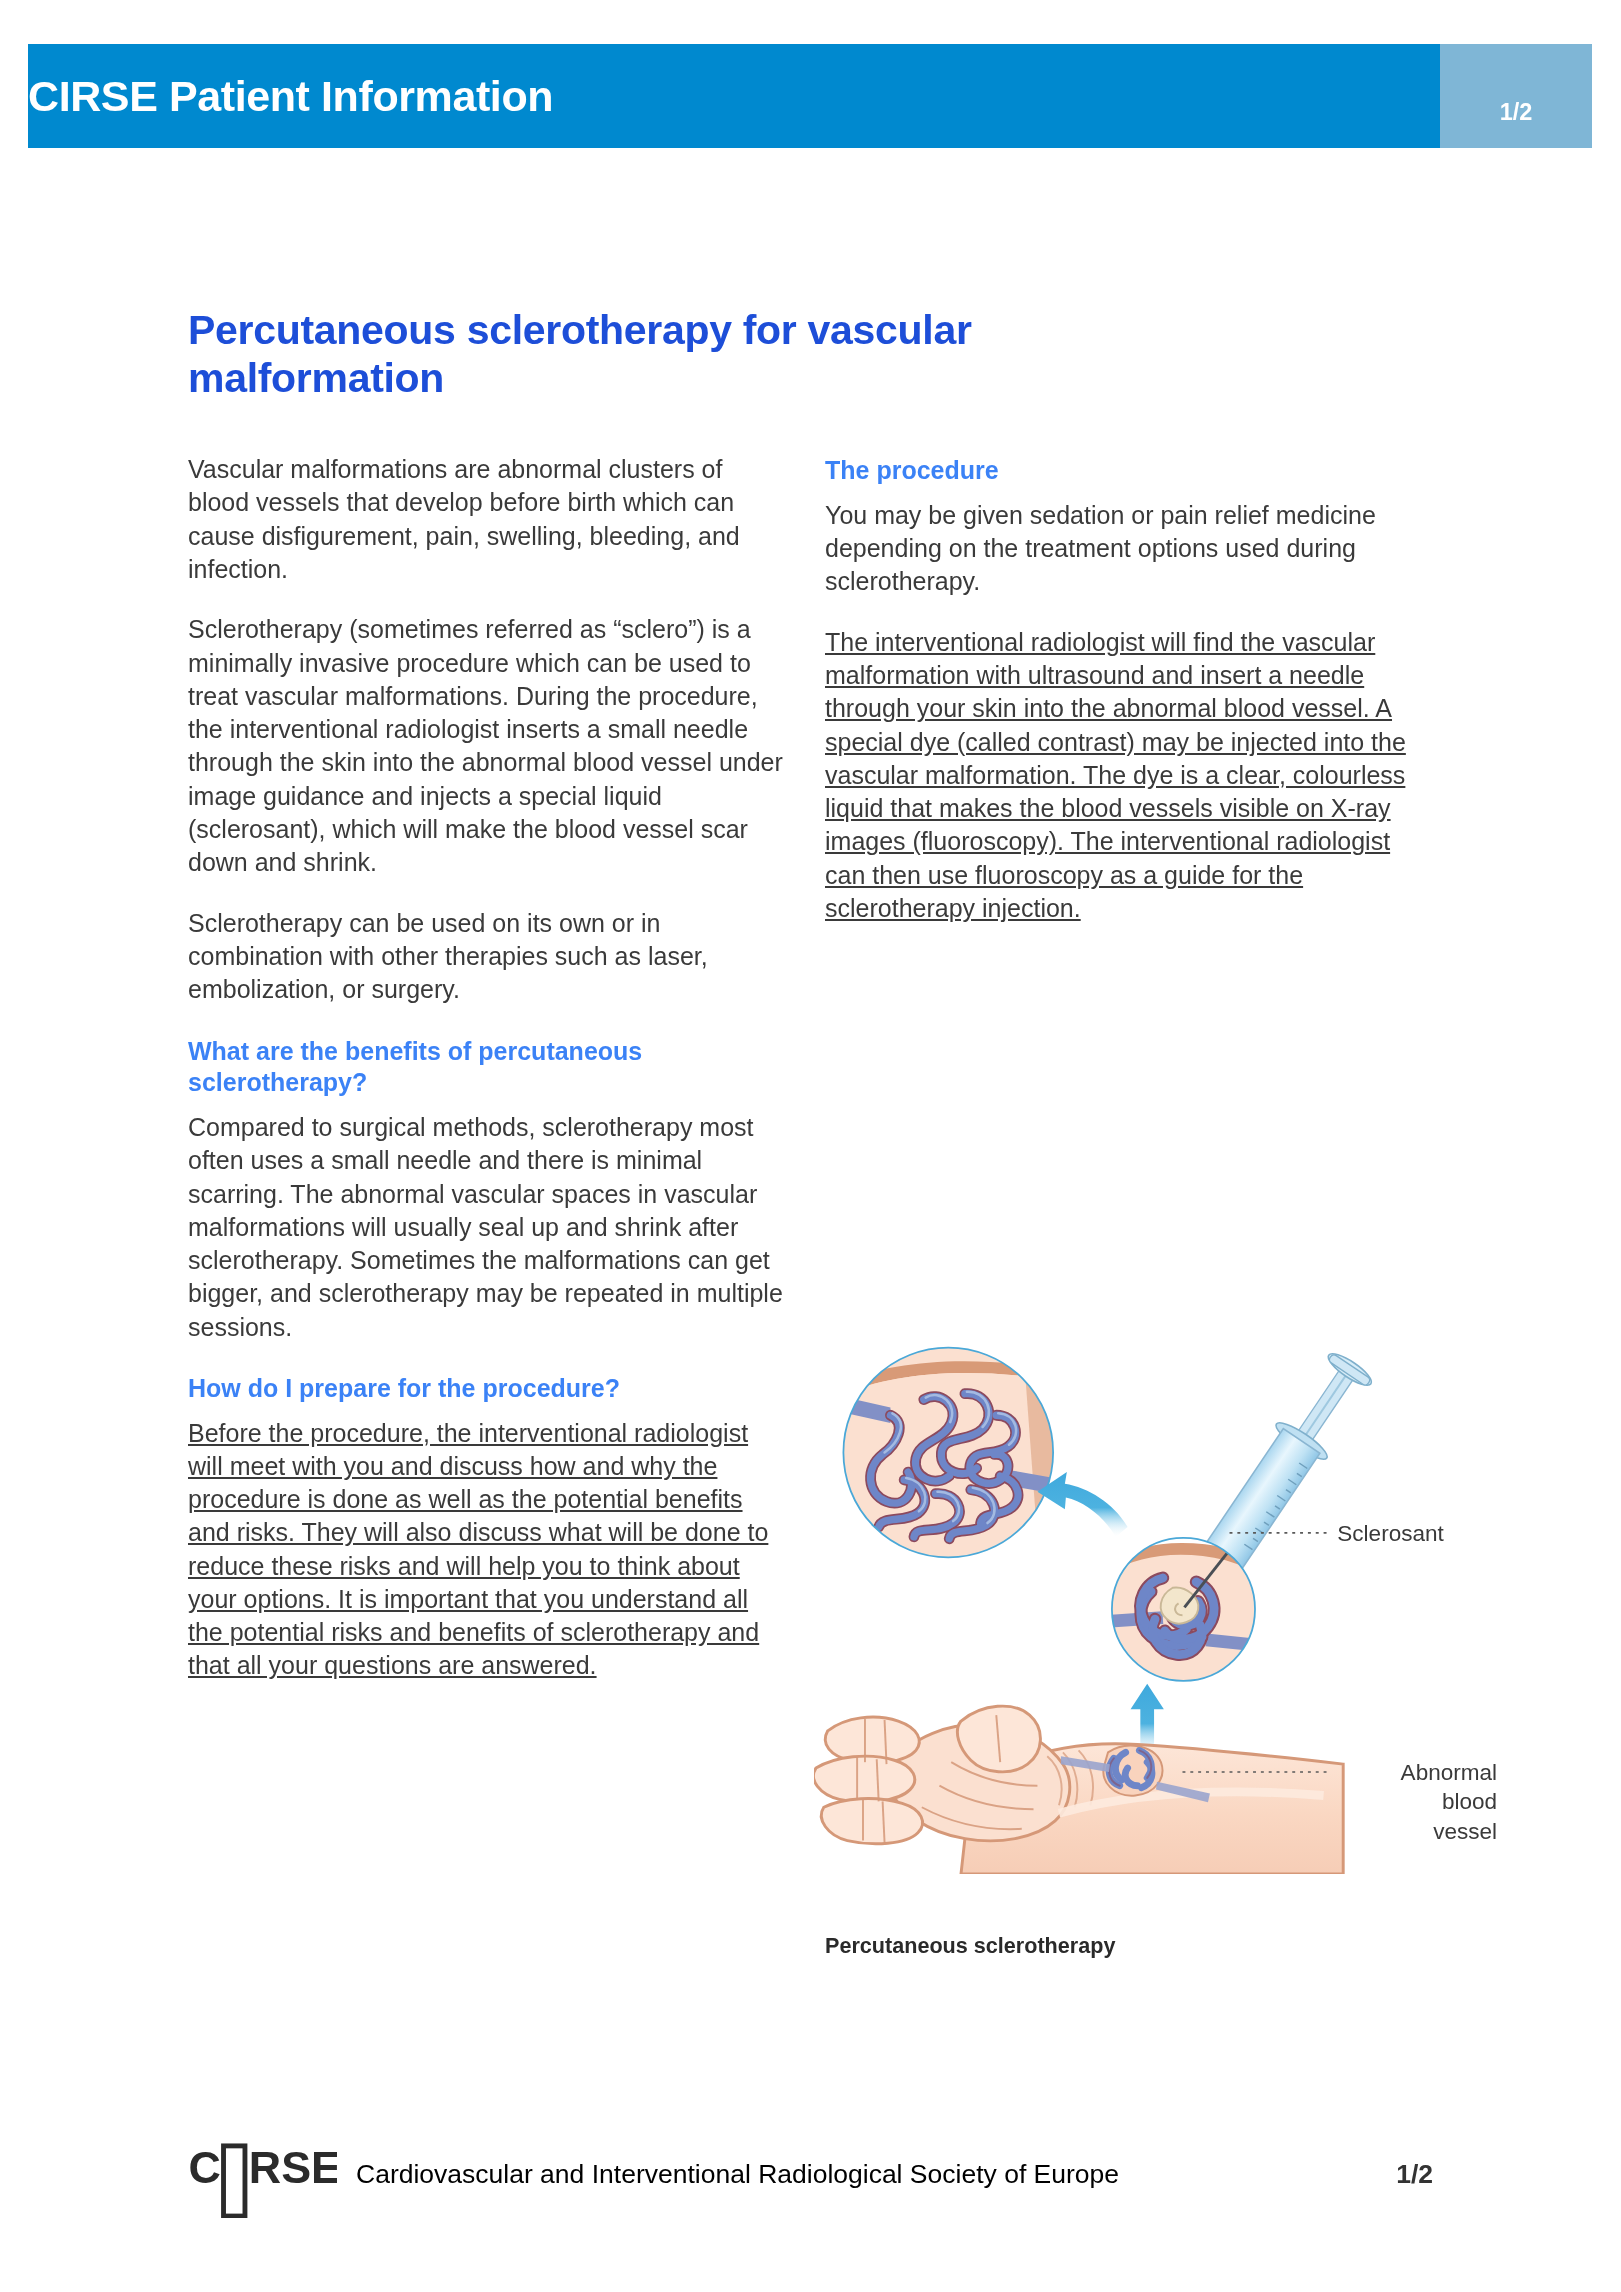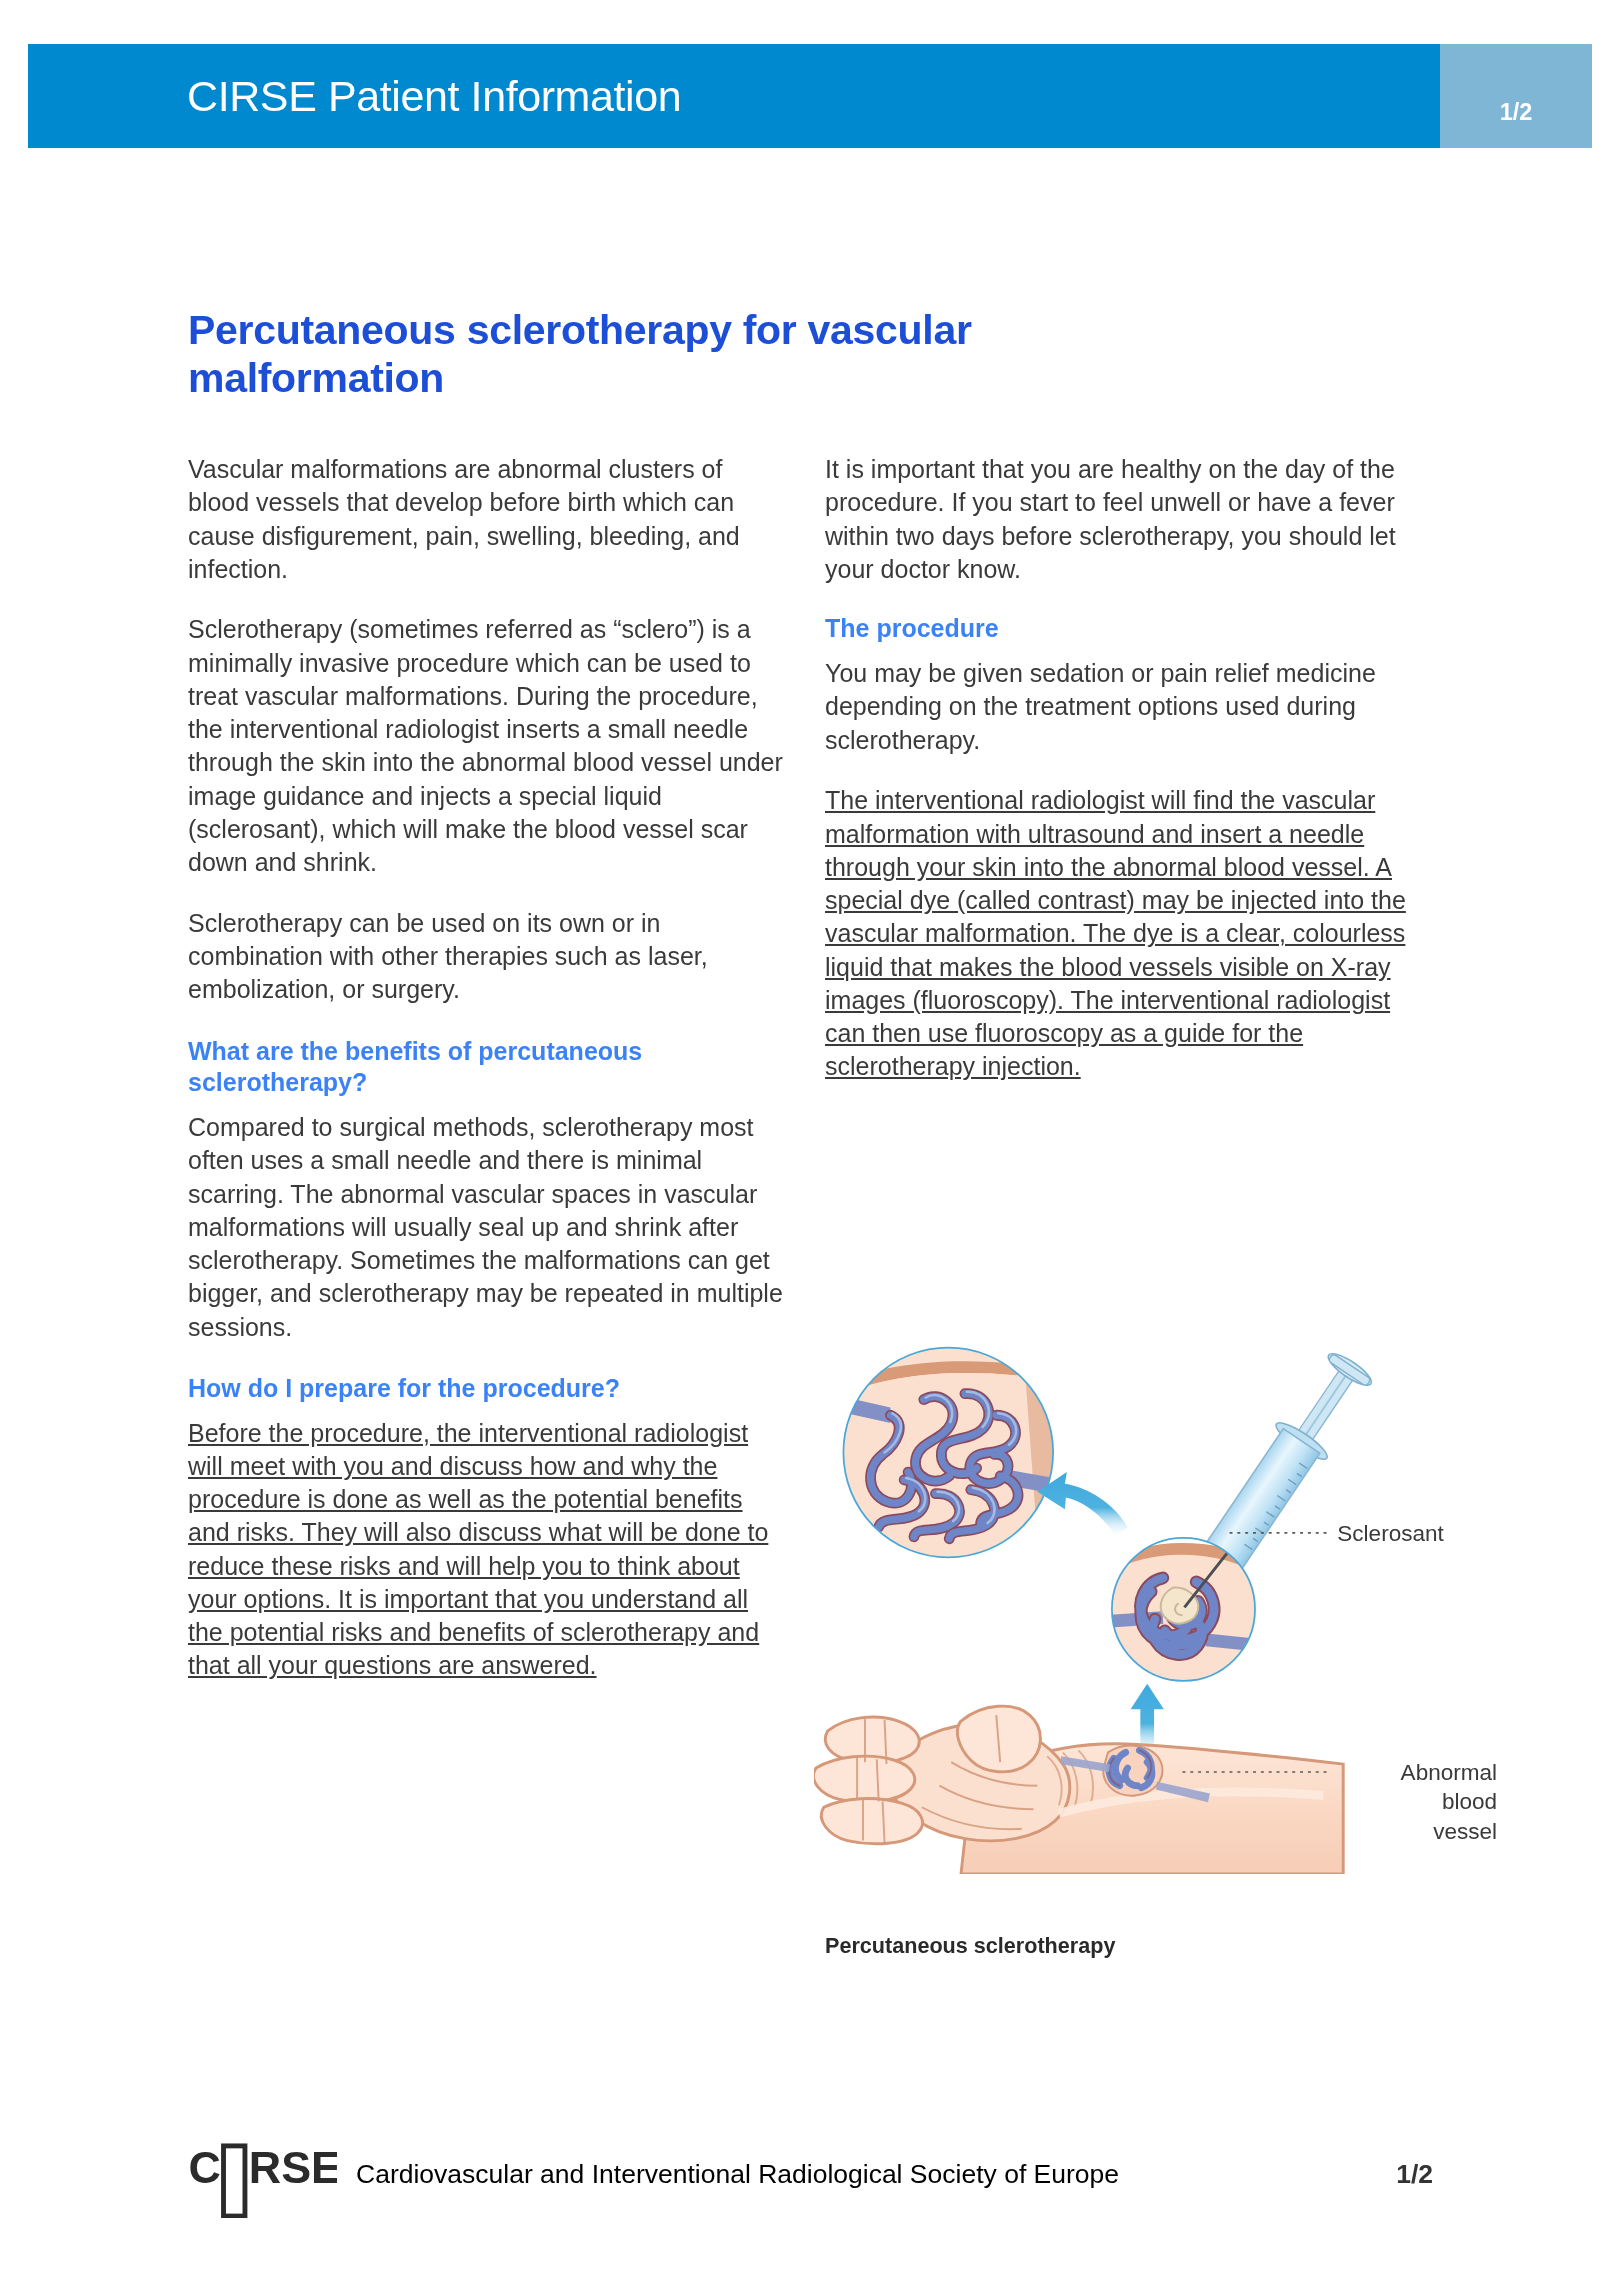--- a/index.html
+++ b/index.html
@@ -7,22 +7,22 @@
     width:1621px;height:2293px;position:relative;overflow:hidden;
     font-family:"Liberation Sans", sans-serif;
     color:#3a3a3a;
   }
   .page{position:absolute;inset:0;background:#ffffff;}
 
   
   .header{position:absolute;left:28px;top:44px;width:1564px;height:104px;display:flex;}
   .header-main{flex:1;background:#0089cf;display:flex;align-items:center;}
   .header-title{
-    color:#ffffff;font-size:43px;font-weight:400;letter-spacing:-0.4px;
-    padding-left:159px;line-height:1;white-space:nowrap;
+    color:#ffffff;font-size:43px;font-weight:700;letter-spacing:-0.4px;
+    line-height:1;white-space:nowrap;
   }
   .header-page{
     width:152px;background:#7fb6d6;display:flex;align-items:flex-end;
     justify-content:center;
   }
   .header-page span{color:#ffffff;font-size:23.5px;font-weight:600;padding-bottom:21.6px;}
 
   
   .doc-title{
     position:absolute;left:188px;top:280px;width:980px;
@@ -85,21 +85,20 @@
       <p>Compared to surgical methods, sclerotherapy most often uses a small needle and there is minimal scarring. The abnormal vascular spaces in vascular malformations will usually seal up and shrink after sclerotherapy. Sometimes the malformations can get bigger, and sclerotherapy may be repeated in multiple sessions.</p>
     </div>
 
     <div class="sect">
       <h3>How do I prepare for the procedure?</h3>
       <p class="tight">Before the procedure, the interventional radiologist will meet with you and discuss how and why the procedure is done as well as the potential benefits and risks. They will also discuss what will be done to reduce these risks and will help you to think about your options. It is important that you understand all the potential risks and benefits of sclerotherapy and that all your questions are answered.</p>
     </div>
   </div>
 
   <div class="col col-right">
-    <p>It is important that you are healthy on the day of the procedure. If you start to feel unwell or have a fever within two days before sclerotherapy, you should let your doctor know.</p>
 
     <div class="sect" style="margin-top:2px">
       <h3>The procedure</h3>
       <p>You may be given sedation or pain relief medicine depending on the treatment options used during sclerotherapy.</p>
       <p class="tight">The interventional radiologist will find the vascular malformation with ultrasound and insert a needle through your skin into the abnormal blood vessel. A special dye (called contrast) may be injected into the vascular malformation. The dye is a clear, colourless liquid that makes the blood vessels visible on X-ray images (fluoroscopy). The interventional radiologist can then use fluoroscopy as a guide for the sclerotherapy injection.</p>
     </div>
   </div>
 
   <div class="figure">
     <svg width="686" height="549" viewBox="0 0 700 560" xmlns="http://www.w3.org/2000/svg">

